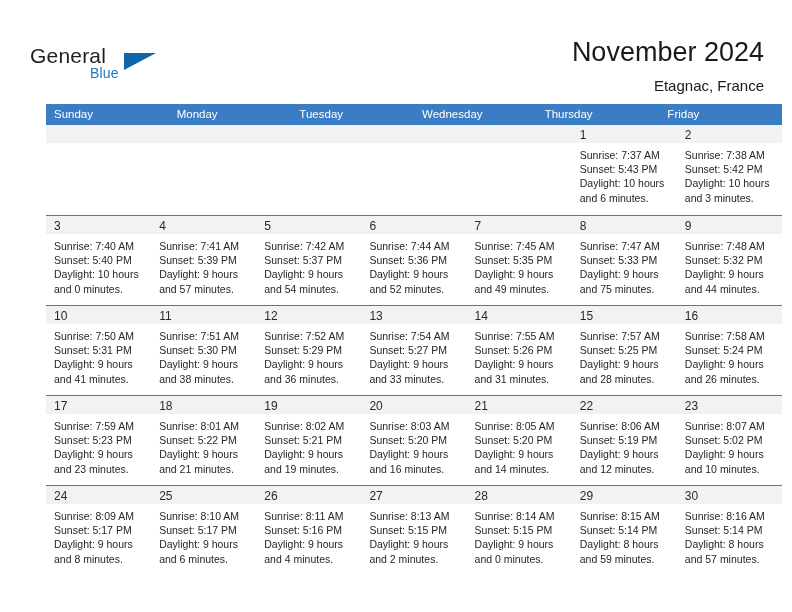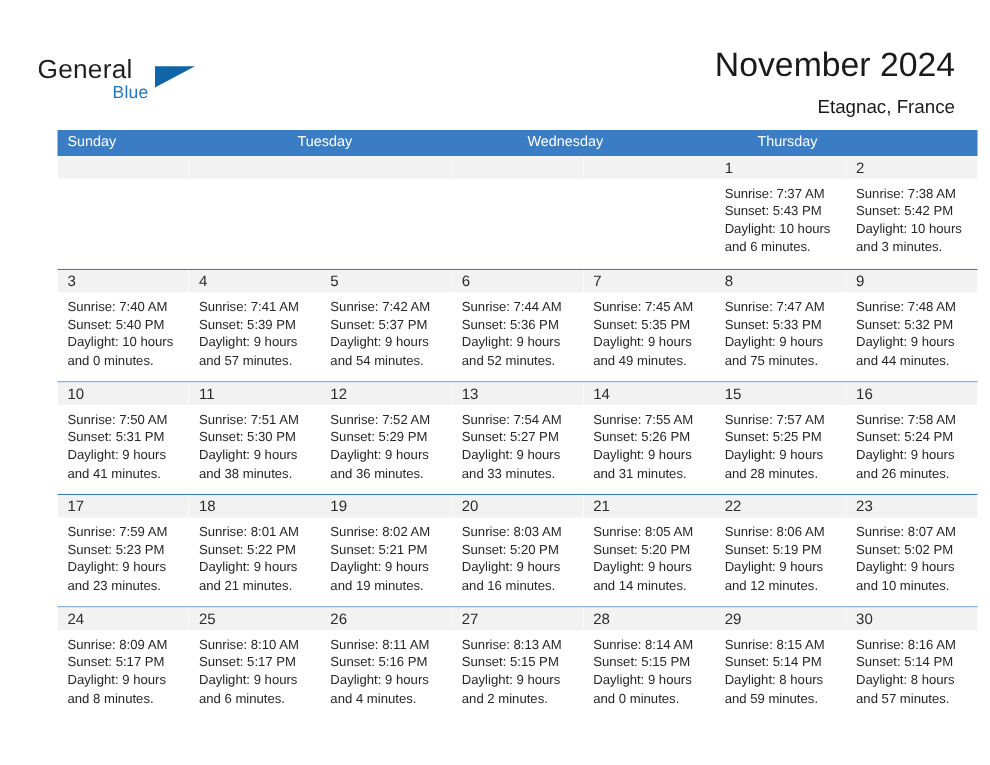--- a/index.html
+++ b/index.html
@@ -163,23 +163,25 @@
     <div class="title-block">
       <div class="cal-title">November 2024</div>
       <div class="cal-subtitle">Etagnac, France</div>
     </div>
 
   </div>
 
   <div class="calendar">
     <div class="dow-row" id="dow-row">
         <div class="dow">Sunday</div>
+        <div class="dow">Monday</div>
         <div class="dow">Tuesday</div>
         <div class="dow">Wednesday</div>
         <div class="dow">Thursday</div>
+        <div class="dow">Friday</div>
       </div>
     <div id="weeks-container">
         <div class="week first">
           <div class="cell empty">
             <div class="daynum-band"><span class="daynum"></span></div>
             <div class="cell-body"></div>
           </div>
           <div class="cell empty">
             <div class="daynum-band"><span class="daynum"></span></div>
             <div class="cell-body"></div>

